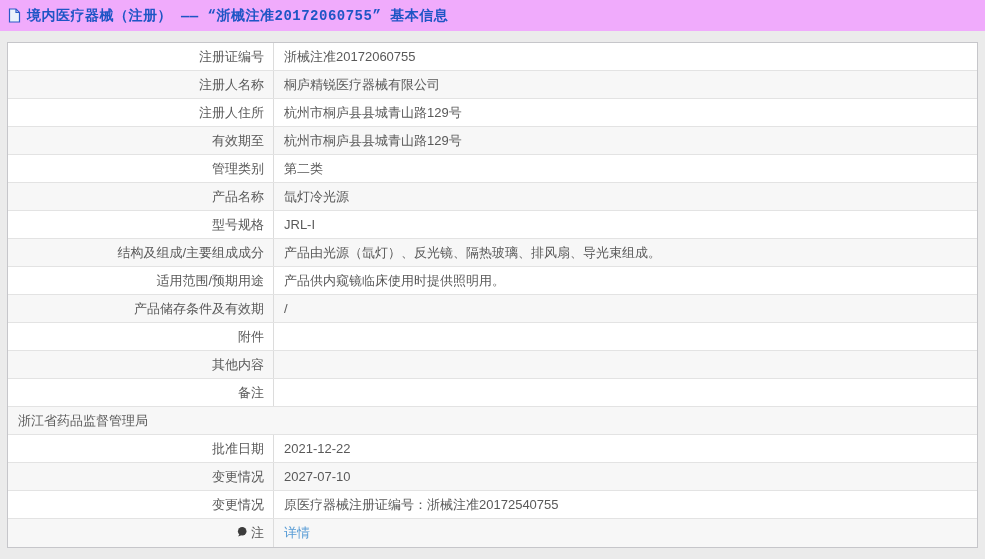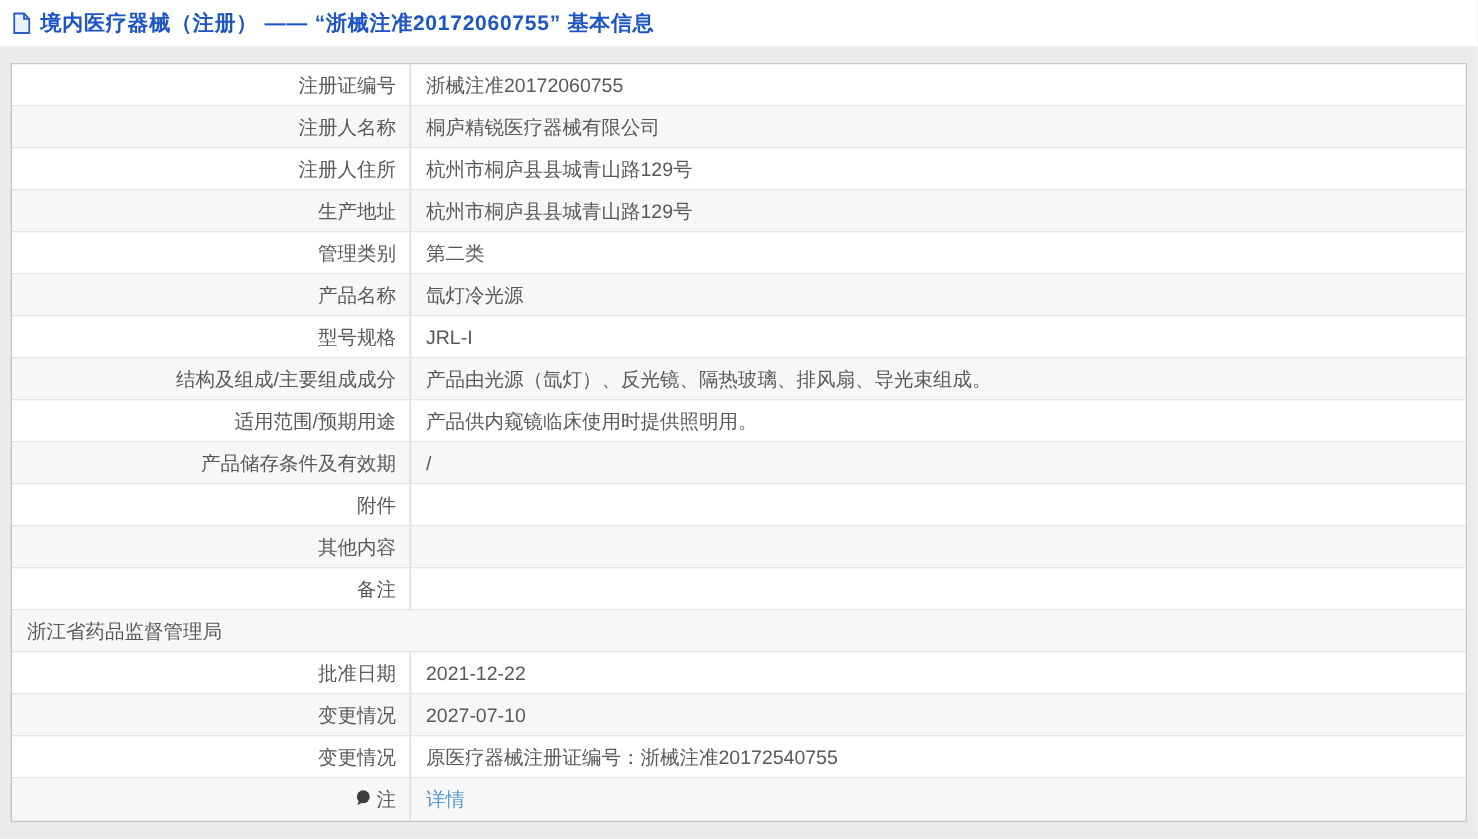--- a/index.html
+++ b/index.html
@@ -14,46 +14,47 @@
   .page {
     position: relative;
     width: 985px;
     height: 559px;
   }
   .titlebar {
     position: absolute;
     top: 0; left: 0;
     width: 100%;
     height: 31px;
-    background: #ffffff;
+    background: #f0abfc;
     display: flex;
     align-items: center;
     padding-left: 8px;
     box-sizing: border-box;
+    font-family: Liberation Mono, monospace;
   }
   .doc-icon {
     width: 13px;
     height: 15px;
     display: inline-block;
     flex: 0 0 auto;
   }
   .title-text {
     margin-left: 6px;
     font-size: 14px;
     font-weight: bold;
     color: #1e55c5;
     letter-spacing: 0.5px;
     white-space: nowrap;
   }
   .info-table {
     position: absolute;
     top: 42px;
     left: 7px;
     width: 971px;
-    background: #ffffff;
+    background: #404040;
     border: 1px solid #c6c6ca;
     box-sizing: border-box;
   }
   .row {
     display: flex;
     height: 28px;
     box-sizing: border-box;
     border-bottom: 1px solid #e3e3e3;
     background: #ffffff;
   }
@@ -115,21 +116,21 @@
     </div>
     <div class="row">
       <div class="cell label">注册人名称</div>
       <div class="cell value">桐庐精锐医疗器械有限公司</div>
     </div>
     <div class="row">
       <div class="cell label">注册人住所</div>
       <div class="cell value">杭州市桐庐县县城青山路129号</div>
     </div>
     <div class="row">
-      <div class="cell label">生产地址</div>
+      <div class="cell label">有效期至</div>
       <div class="cell value">杭州市桐庐县县城青山路129号</div>
     </div>
     <div class="row">
       <div class="cell label">管理类别</div>
       <div class="cell value">第二类</div>
     </div>
     <div class="row">
       <div class="cell label">产品名称</div>
       <div class="cell value">氙灯冷光源</div>
     </div>

